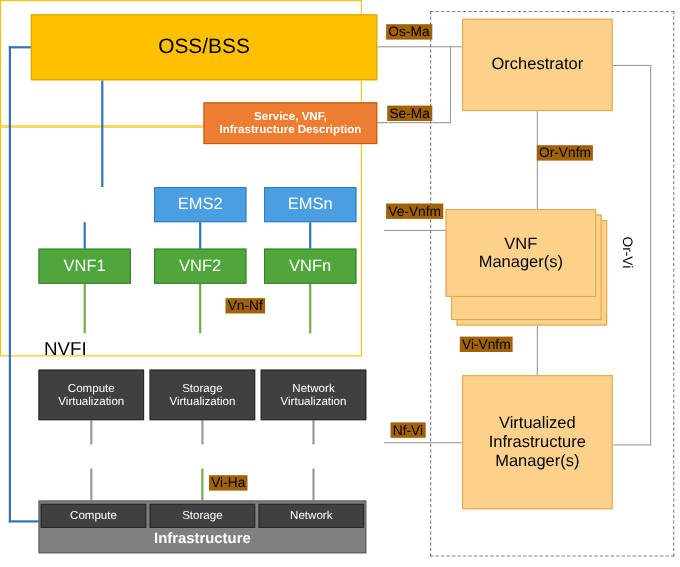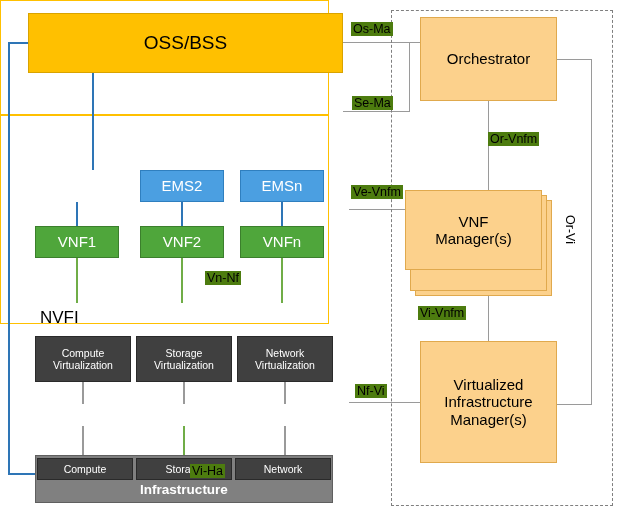--- a/index.html
+++ b/index.html
@@ -182,21 +182,21 @@
   }
   .line-blue {
     position: absolute;
     background: #2E75B6;
   }
   
   .rp {
     position: absolute;
     font-size: 12.5px;
     color: #000;
-    background: #4d7c0f;
+    background: #a16207;
     padding: 0 2px;
     white-space: nowrap;
   }
   .rp-vert {
     position: absolute;
     font-size: 12.5px;
     color: #000;
     background: #ffffff;
     padding: 2px 0;
     white-space: nowrap;
@@ -248,20 +248,23 @@
   <div class="line-gray" style="left:284px; top:426px; width:2px; height:29px;"></div>
 
   <div class="mano-dashed"></div>
 
   <div class="group-ems"></div>
   <div class="group-nvfi"></div>
   <div class="nvfi-label">NVFI</div>
 
   <div class="box ossbss">OSS/BSS</div>
 
+  <div class="box svc-desc">
+    <span>Service, VNF,<br>Infrastructure Description</span>
+  </div>
 
   <div class="box ems ems2">EMS2</div>
   <div class="box ems emsn">EMSn</div>
 
   <div class="box vnf vnf1">VNF1</div>
   <div class="box vnf vnf2">VNF2</div>
   <div class="box vnf vnfn">VNFn</div>
 
   <div class="box virt-box virt-compute">
     <span>Compute<br>Virtualization</span>
@@ -293,15 +296,15 @@
   </div>
 
   <div class="rp" style="left:351px; top:22px;">Os-Ma</div>
   <div class="rp" style="left:352px; top:96px;">Se-Ma</div>
   <div class="rp" style="left:351px; top:185px;">Ve-Vnfm</div>
   <div class="rp" style="left:488px; top:132px;">Or-Vnfm</div>
   <div class="rp-vert" style="left:563px; top:213px;">Or-Vi</div>
   <div class="rp" style="left:418px; top:306px;">Vi-Vnfm</div>
   <div class="rp" style="left:355px; top:384px;">Nf-Vi</div>
   <div class="rp" style="left:205px; top:271px;">Vn-Nf</div>
-  <div class="rp" style="left:190px; top:432px;margin-top:32px;">Vi-Ha</div>
+  <div class="rp" style="left:190px; top:432px;">Vi-Ha</div>
 
 </div>
 
 </body></html>

